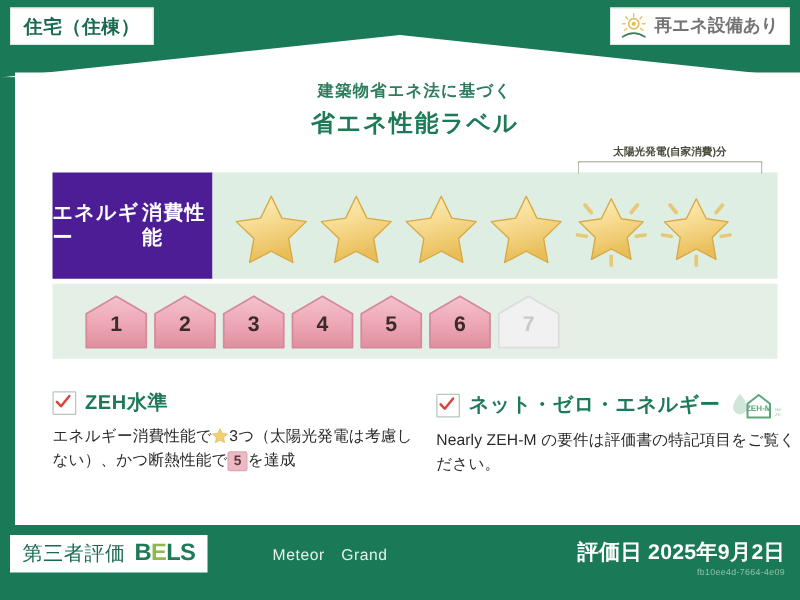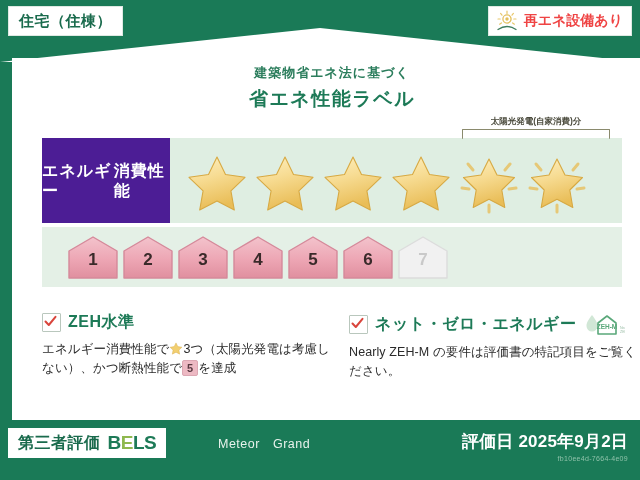--- a/index.html
+++ b/index.html
@@ -26,21 +26,21 @@
     display:flex;align-items:center;justify-content:center;
     box-sizing:border-box;
   }
   .tag-left{left:8px;height:30px;padding:0 10px;}
   .tag-left span{
     color:#1a6b4d;font-weight:bold;font-size:15px;letter-spacing:0.5px;
     white-space:nowrap;
   }
   .tag-right{right:8px;height:30px;padding:0 8px 0 6px;gap:5px;}
   .tag-right .re-label{
-    color:#ef4444;font-weight:bold;font-size:14px;white-space:nowrap;
+    color:#737373;font-weight:bold;font-size:14px;white-space:nowrap;
   }
   .sun-icon{width:24px;height:22px;display:block;flex:0 0 auto;}
 
   
   .chevron{
     position:absolute;left:0;top:28px;width:640px;height:34px;
     background:#ffffff;
     clip-path:polygon(0% 100%, 50% 0%, 100% 100%);
   }
   .body-panel{
@@ -159,21 +159,21 @@
   
   .footer{
     position:absolute;left:0;top:420px;width:640px;height:60px;
     background:#1a7a57;
   }
   .bels-box{
     position:absolute;left:8px;top:8px;height:30px;
     background:#ffffff;display:flex;align-items:center;
     padding:0 10px;gap:7px;box-sizing:border-box;
   }
-  .bels-jp{color:#1a6b4d;font-weight:bold;font-size:16px;letter-spacing:0.5px;}
+  .bels-jp{color:#1a6b4d;font-weight:normal;font-size:16px;letter-spacing:0.5px;}
   .bels-en{font-weight:bold;font-size:19px;letter-spacing:-0.5px;}
   .bels-en .b{color:#1d7a57;}
   .bels-en .e{color:#8fb84e;}
   .bels-en .ls{color:#1d7a57;}
   .proj-name{
     position:absolute;left:218px;top:16px;
     color:#e8f2ec;font-size:12.5px;letter-spacing:0.5px;
   }
   .eval-date{
     position:absolute;right:12px;top:10px;text-align:right;

